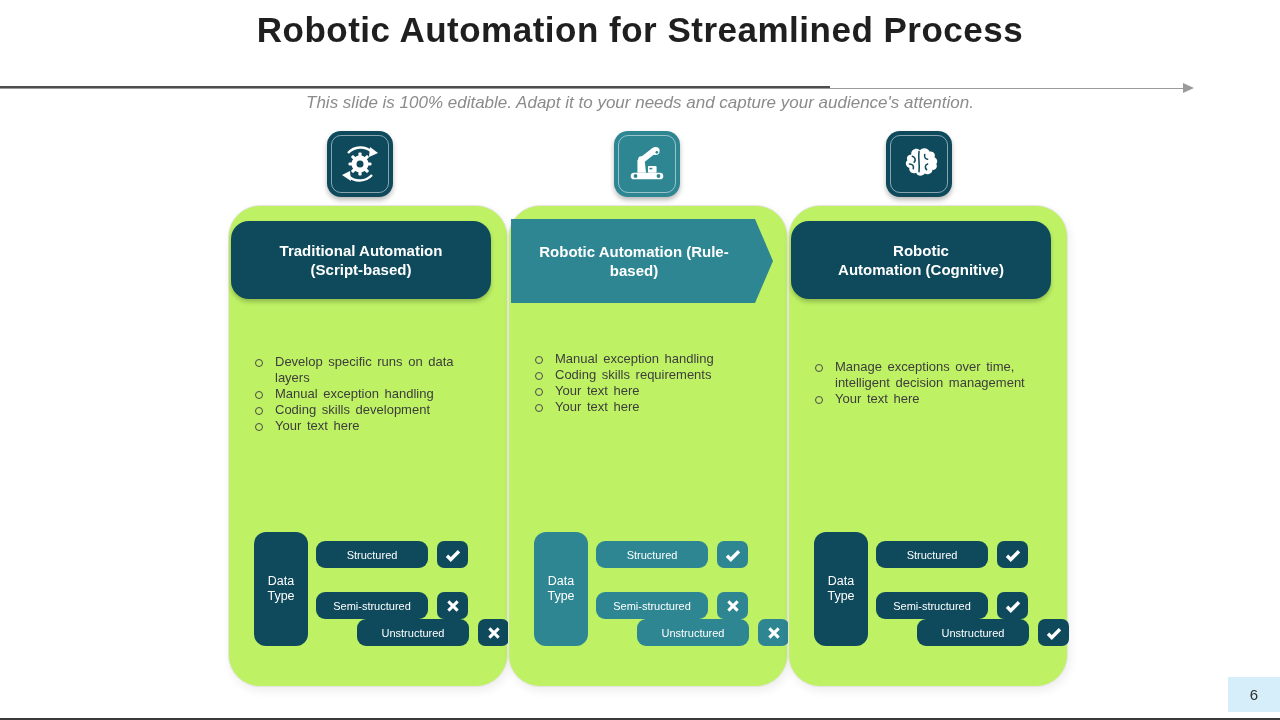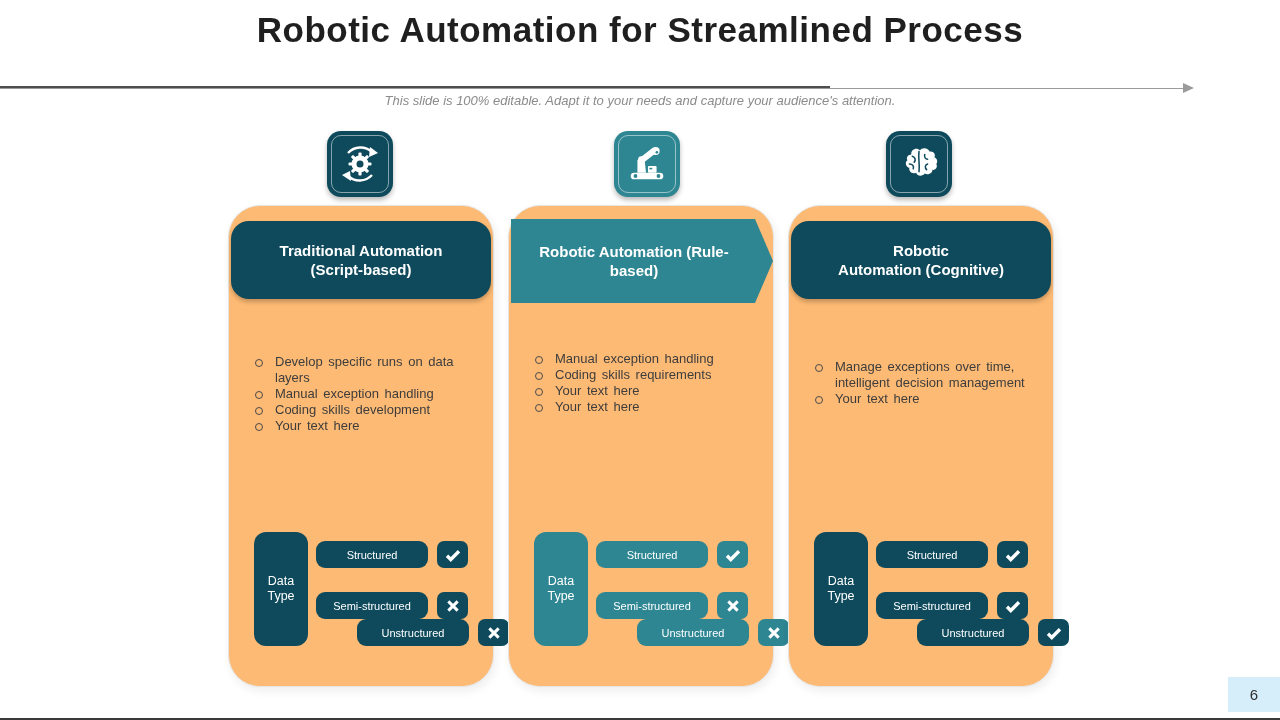--- a/index.html
+++ b/index.html
@@ -13,37 +13,38 @@
     font-size:35px; font-weight:bold; color:#1f1f1f; letter-spacing:0.5px;
   }
   .divider-gray { position:absolute; top:88px; left:0; width:1183px; height:1px; background:#9b9b9b; }
   .divider-dark { position:absolute; top:86px; left:0; width:830px; height:2px; background:#4e4e4e; }
   .divider-arrow {
     position:absolute; top:83px; left:1183px; width:0; height:0;
     border-left:11px solid #9b9b9b; border-top:5px solid transparent; border-bottom:5px solid transparent;
   }
   .subtitle {
     position:absolute; top:93px; left:0; right:0; text-align:center;
-    font-style:italic; font-size:13px; color:#8b8b8b;
+    font-style:italic; font-size:17px; color:#8b8b8b;
   }
   .icon-tile {
     position:absolute; top:131px; width:66px; height:66px; border-radius:14px;
     box-shadow:0 3px 5px rgba(0,0,0,0.28);
     display:flex; align-items:center; justify-content:center;
   }
   .icon-tile::before {
     content:""; position:absolute; inset:4px; border:1px solid rgba(255,255,255,0.5);
     border-radius:10px; pointer-events:none;
   }
   .t-dark { background:#0E4A5C; }
   .t-light { background:#2E8692; }
   .card {
-    position:absolute; top:205px; width:264px; height:480px; background:#fdba74;
+    position:absolute; top:205px; width:264px; height:480px; background:#bef264;
     border:1px solid #e7e4e1; border-radius:32px;
     box-shadow:2px 4px 10px rgba(0,0,0,0.07);
+    padding-left:14px;
   }
   .banner {
     position:absolute; left:2px; top:15px; width:260px; height:78px; border-radius:18px;
     color:#fff; display:flex; align-items:center; justify-content:center; text-align:center;
     font-weight:bold; font-size:15px; line-height:19px; white-space:pre-line;
     box-shadow:0 3px 4px rgba(0,0,0,0.22); box-sizing:border-box;
   }
   .banner.arrow {
     top:13px; width:262px; height:84px; border-radius:0; box-shadow:none;
     clip-path:polygon(0 0, calc(100% - 18px) 0, 100% 50%, calc(100% - 18px) 100%, 0 100%);

